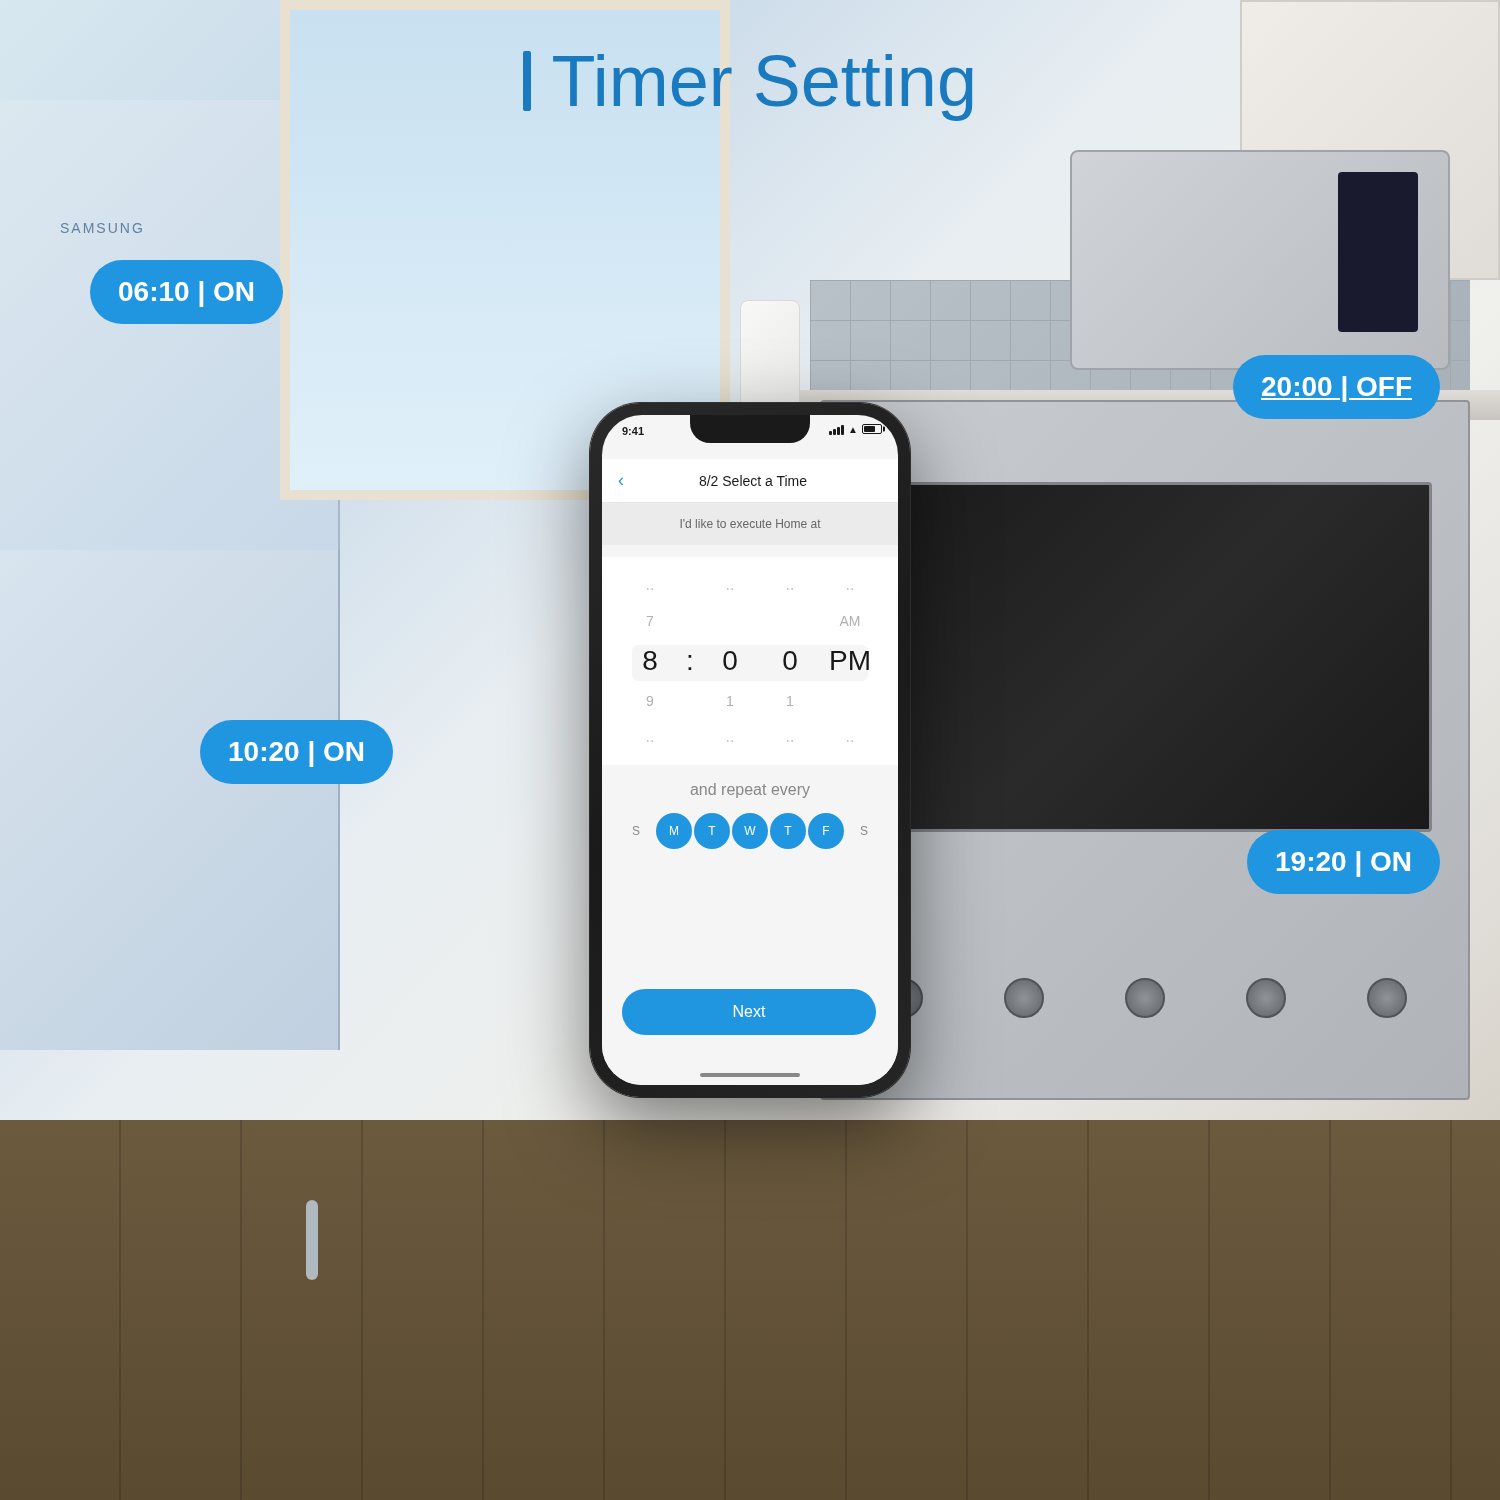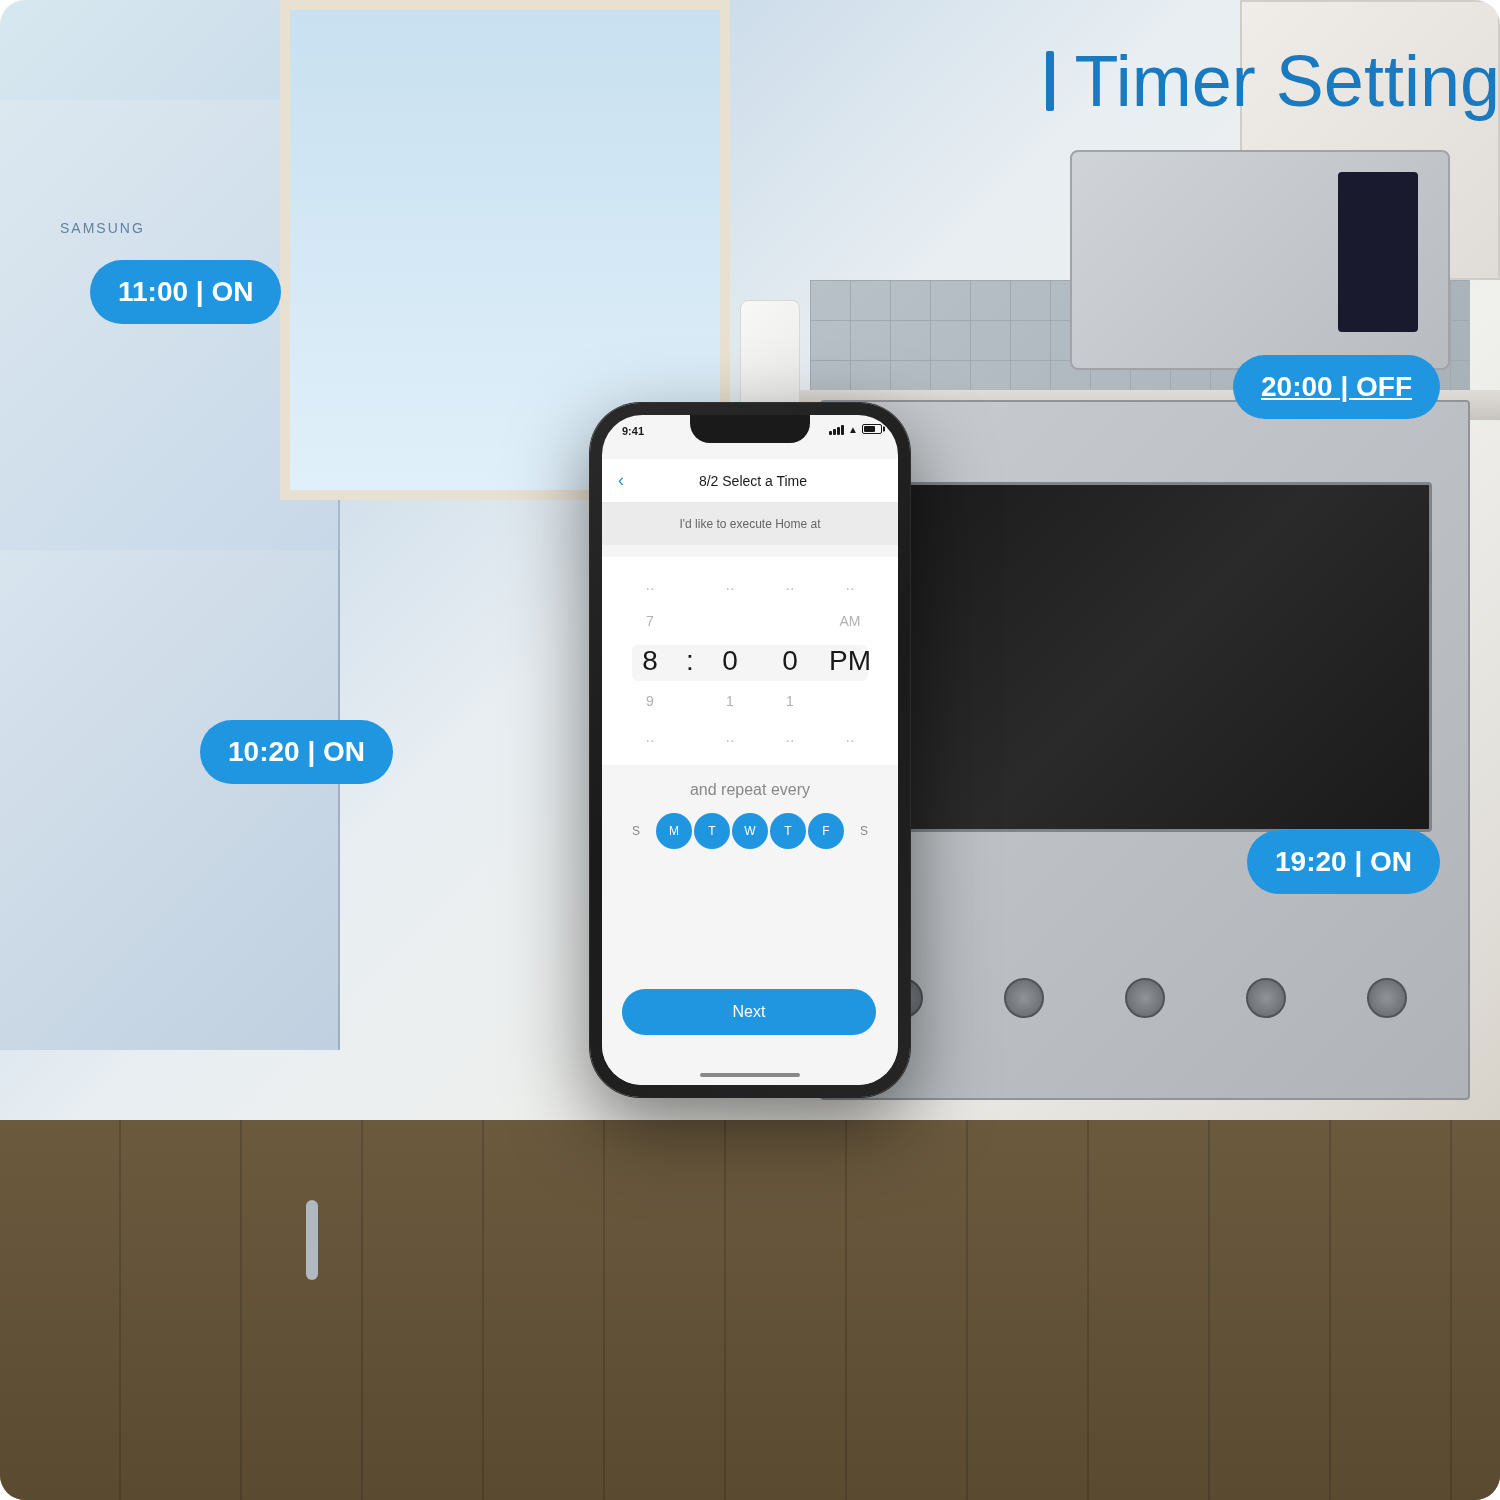--- a/index.html
+++ b/index.html
@@ -11,21 +11,20 @@
       font-family: -apple-system, BlinkMacSystemFont, 'Helvetica Neue', Arial, sans-serif;
       position: relative;
     }
 
     
     .background {
       position: absolute;
       inset: 0;
       background: linear-gradient(135deg, #d8e8f0 0%, #c5d8e8 20%, #e8eef2 40%, #f0f0ec 60%, #e0ddd8 80%, #c8c0b0 100%);
       overflow: hidden;
-      border-radius: 25px;
     }
 
     
     .kitchen-bg {
       position: absolute;
       inset: 0;
       background:
         
         linear-gradient(to bottom, transparent 75%, #8b7355 75%, #8b7355 100%);
     }
@@ -223,21 +222,21 @@
         rgba(0,0,0,0.15) 121px
       );
     }
 
     
     .page-title-area {
       position: absolute;
       top: 40px;
       left: 0;
       right: 0;
-      text-align: right;
+      text-align: center;
       z-index: 10;
     }
 
     .title-accent {
       display: inline-block;
       width: 8px;
       height: 60px;
       background: #1a7abf;
       vertical-align: middle;
       margin-right: 16px;
@@ -630,21 +629,21 @@
   </div>
 
   <div class="utensil-holder"></div>
 </div>
 
 <div class="page-title-area">
   <span class="title-accent"></span>
   <span class="page-title-text">Timer Setting</span>
 </div>
 
-<div class="time-bubble" style="top: 260px; left: 90px;">11:00 | ON</div>
+<div class="time-bubble" style="top: 260px; left: 90px;">06:10 | ON</div>
 
 <div class="time-bubble" style="top: 355px; right: 60px; text-decoration: underline;">20:00 | OFF</div>
 
 <div class="time-bubble" style="top: 720px; left: 200px;">10:20 | ON</div>
 
 <div class="time-bubble" style="top: 830px; right: 60px;">19:20 | ON</div>
 
 <div class="phone-container">
   <div class="phone-outer">
     <div class="phone-screen">

